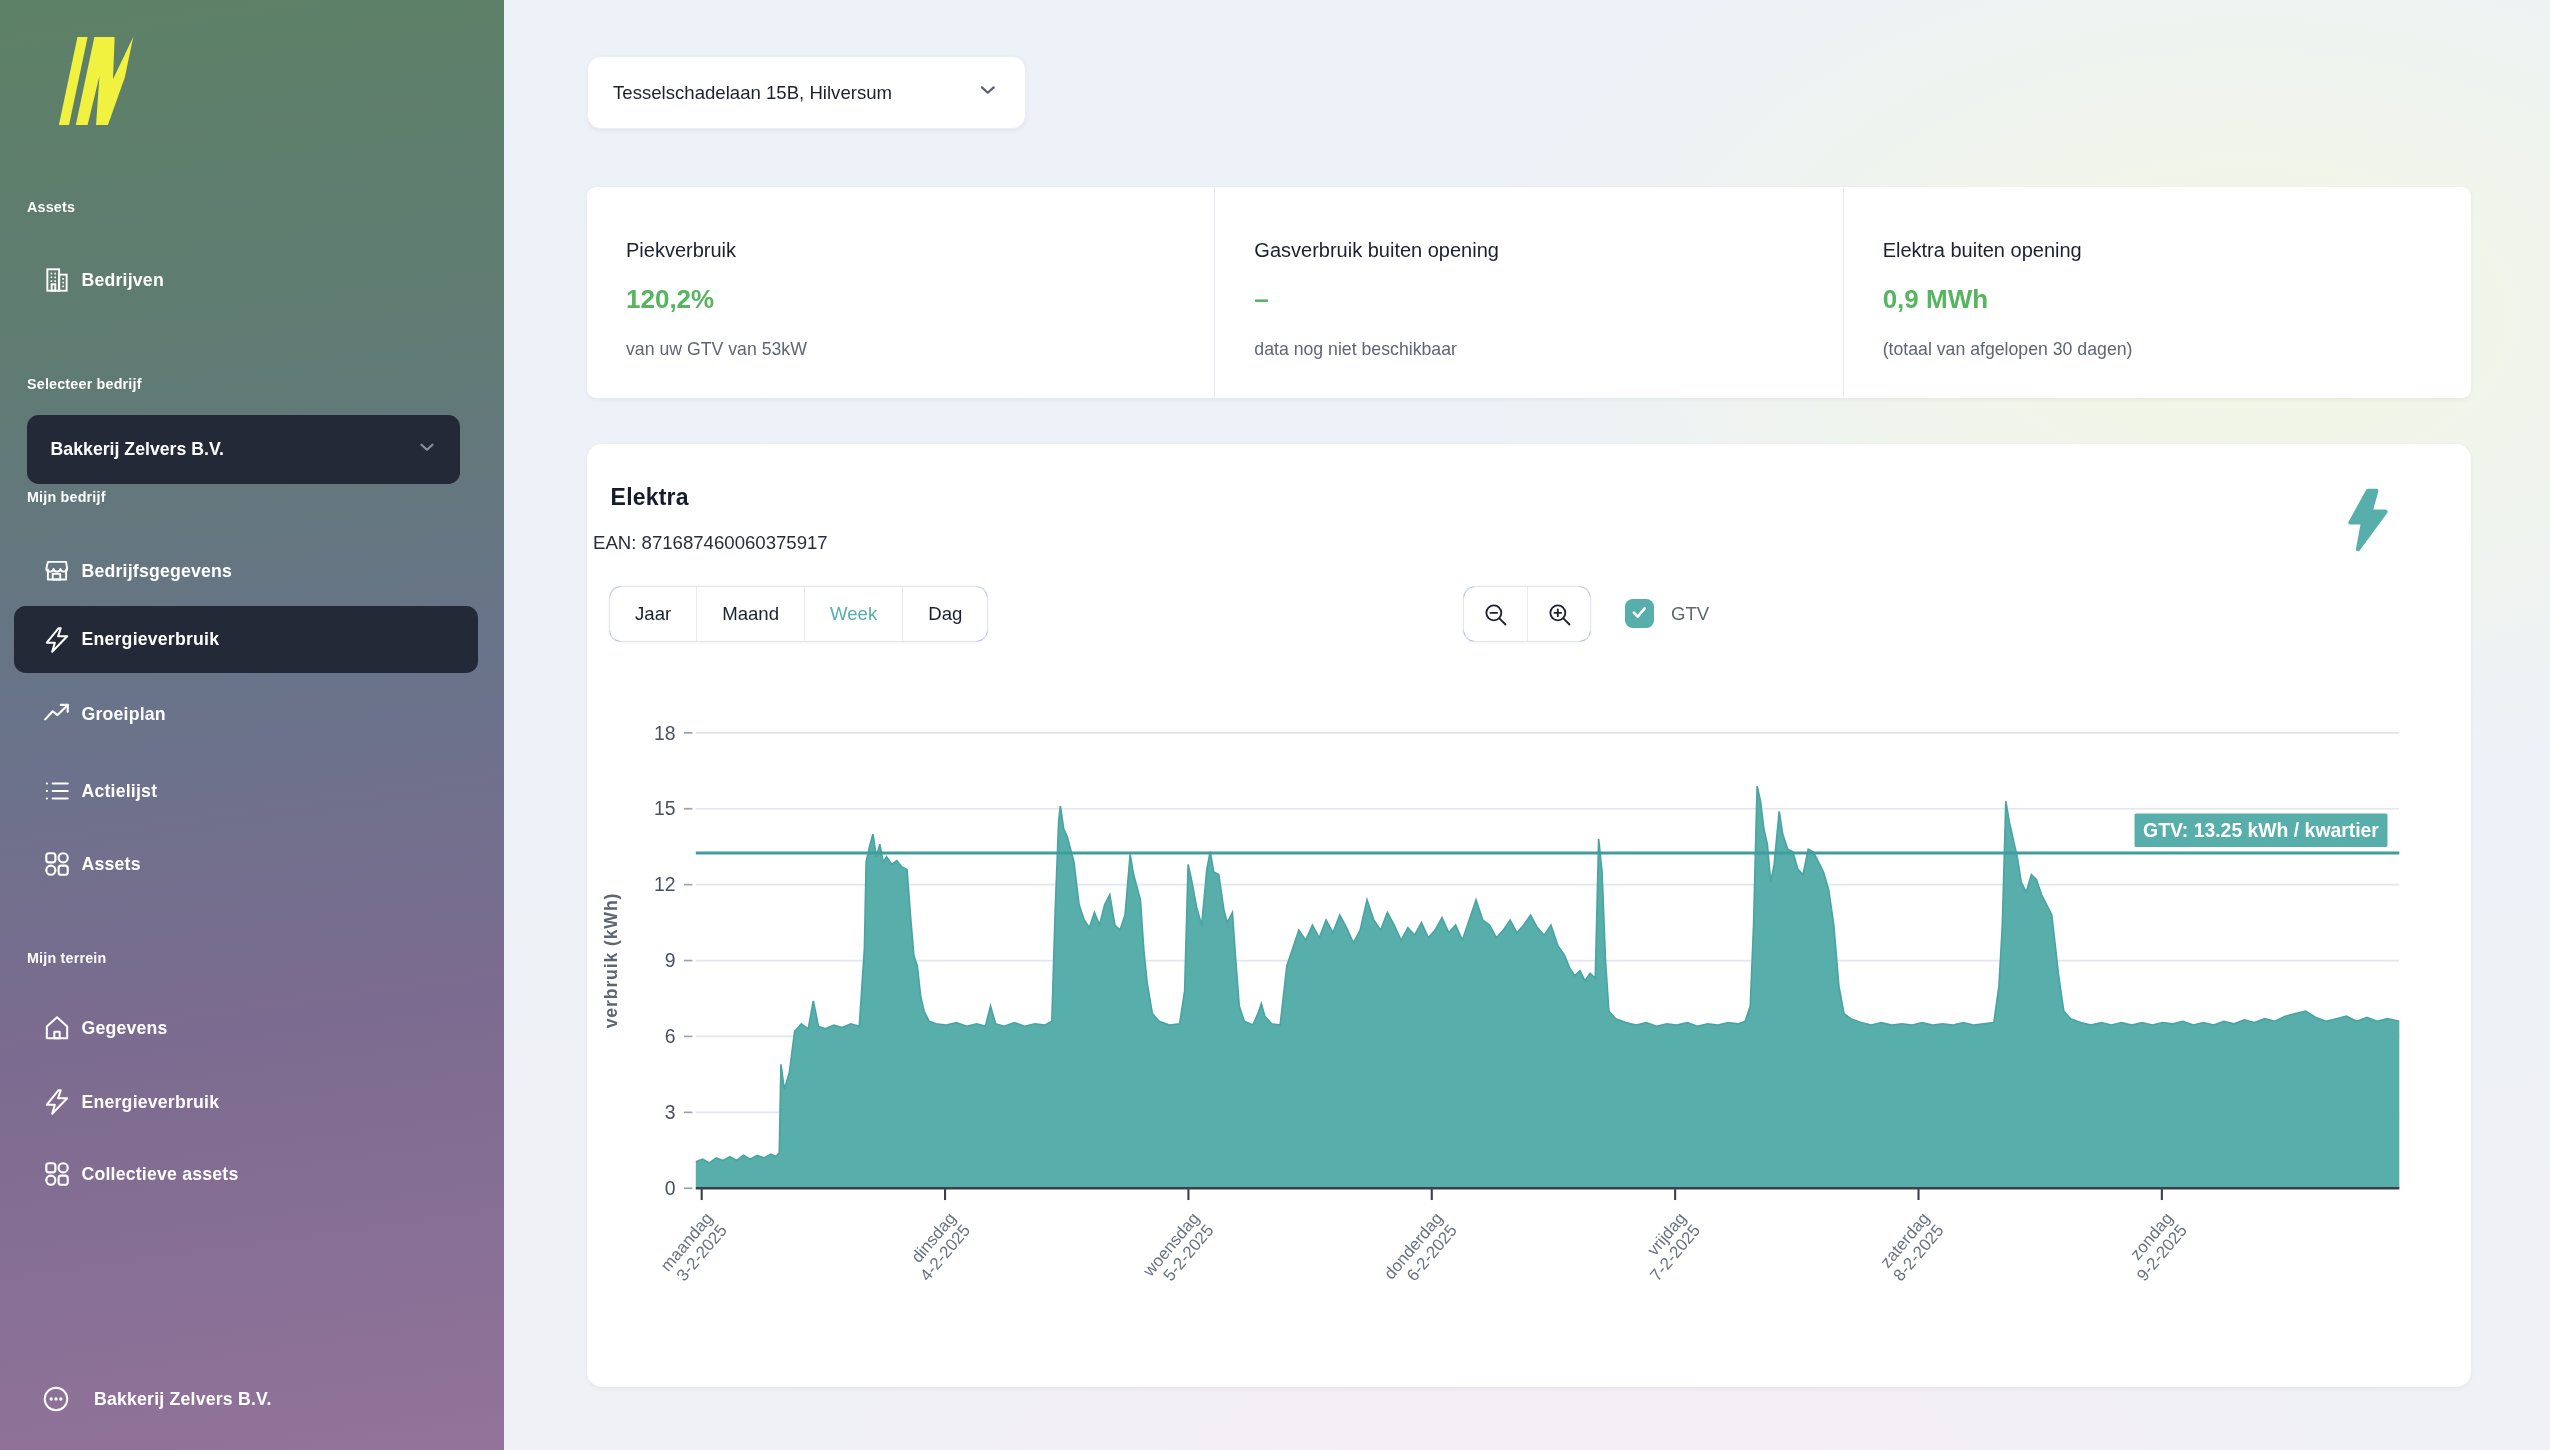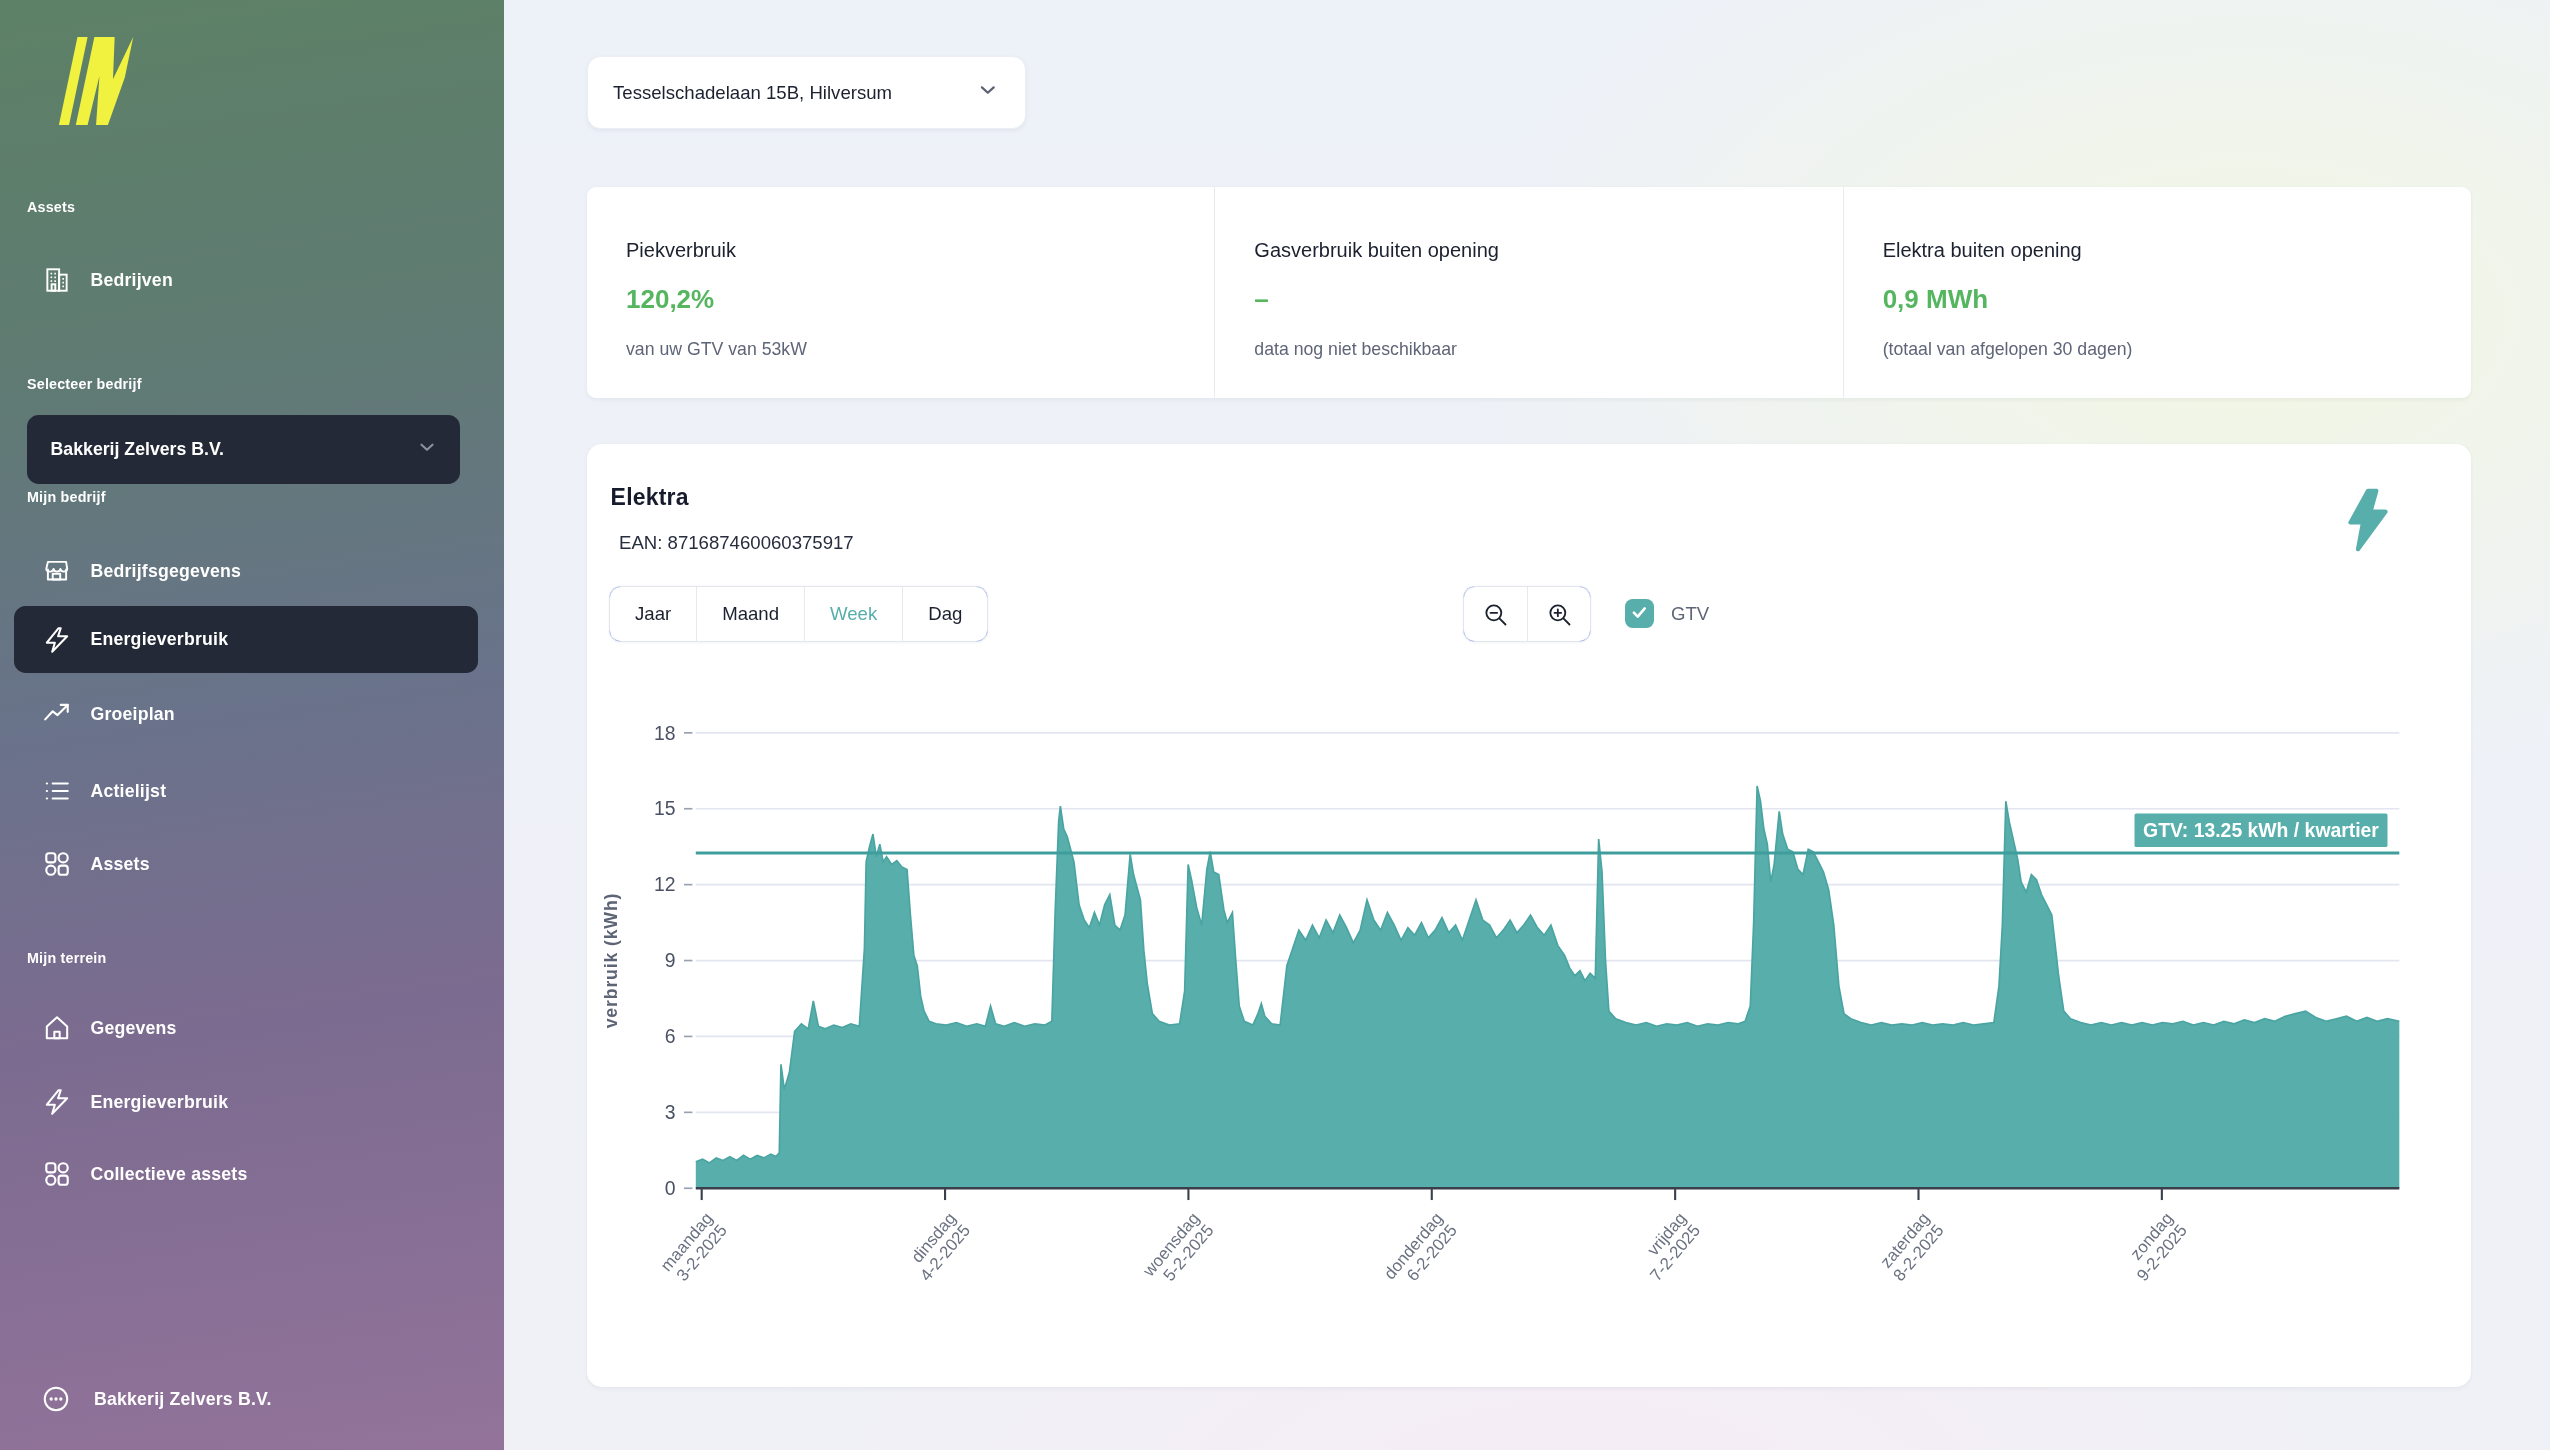--- a/index.html
+++ b/index.html
@@ -11,21 +11,21 @@
       radial-gradient(1434px 843px at 62% 108%, rgba(247,235,245,.95), rgba(247,235,245,0) 60%),
       linear-gradient(180deg,#edf1f8 0%,#eff1f6 100%);
   }
 
   
   #sidebar { position:absolute; left:0; top:0; width:504px; height:1451px; color:#fff;
     background:linear-gradient(172deg,#5d8166 0%,#5f7b72 24%,#69738a 48%,#7c6b90 70%,#93739a 100%);
   }
   .logo { position:absolute; left:47px; top:32px; }
   .sec-label { position:absolute; left:27px; font-size:14.3px; font-weight:700; letter-spacing:0.2px; }
-  .nav-item { position:absolute; left:13.5px; width:464px; height:54px; display:flex; align-items:center; gap:18px; padding-left:27px; border-radius:11.8px; cursor:pointer; }
+  .nav-item { position:absolute; left:13.5px; width:464px; height:54px; display:flex; align-items:center; gap:9px; padding-left:27px; border-radius:11.8px; cursor:pointer; }
   .nav-item.active { background:#232936; height:67px; }
   .nav-ic { width:32px; height:32px; display:flex; align-items:center; justify-content:center; flex:0 0 32px; }
   .nav-ic svg { width:30px; height:30px; }
   .nav-label { font-size:17.7px; font-weight:700; letter-spacing:0.2px; white-space:nowrap; }
   .company-select { position:absolute; left:27px; top:415px; width:433px; height:69px; background:#232936; border:none; border-radius:11.8px; color:#fff; display:flex; align-items:center; justify-content:space-between; padding:0 22px 0 23.6px; cursor:pointer; }
   .company-select span { font-size:17.7px; font-weight:700; }
   .sb-footer { position:absolute; left:40px; top:1383px; display:flex; align-items:center; gap:22px; cursor:pointer; }
   .sb-footer .nav-label { font-size:17.7px; }
 
   
@@ -34,21 +34,21 @@
 
   .stats { position:absolute; left:587px; top:187px; width:1884px; height:211px; background:#fff; border-radius:9px; box-shadow:0 1.7px 4.2px rgba(25,35,60,.05); display:flex; }
   .stat-cell { flex:1 1 0; padding:52px 40px 0 39px; }
   .stat-cell + .stat-cell { border-left:0.8px solid #e9ebf1; }
   .stat-title { font-size:20px; color:#1c2130; font-weight:500; }
   .stat-value { margin-top:22px; font-size:26px; font-weight:700; color:var(--green); }
   .stat-sub { margin-top:23.6px; font-size:17.7px; color:#5e6577; }
 
   .chart-card { position:absolute; left:587px; top:444px; width:1884px; height:943px; background:#fff; border-radius:15px; box-shadow:0 1.7px 4.2px rgba(25,35,60,.05); }
   .cc-title { position:absolute; left:23.6px; top:40px; font-size:23px; font-weight:700; color:#171c2c; letter-spacing:0.2px; }
-  .cc-ean { position:absolute; left:32px; top:88px; font-size:18.6px; color:#272d3d; }
+  .cc-ean { position:absolute; left:6px; top:88px; font-size:18.6px; color:#272d3d; }
   .bolt-badge { position:absolute; right:83px; top:44px; }
 
   .ctl { position:absolute; top:142px; height:56px; background:#1d4ed8; border:0.8px solid #e3e6ee; border-radius:11.8px; box-shadow:0 0.8px 2.5px rgba(25,35,60,.05); display:flex; align-items:stretch; overflow:hidden; }
   .ctl-cell { display:flex; align-items:center; justify-content:center; font-size:18.6px; color:#1c2130; cursor:pointer; background:#fff; border:none; font-family:inherit; }
   .ctl-cell + .ctl-cell { border-left:0.8px solid #e7e9f0; }
   .seg { left:22px; }
   .seg .ctl-cell { padding:0 25px; }
   .seg .ctl-cell.active { color:var(--teal); }
   .nav-ctl { left:448px; width:384px; }
   .nav-ctl .chev { width:67px; flex:0 0 67px; }

